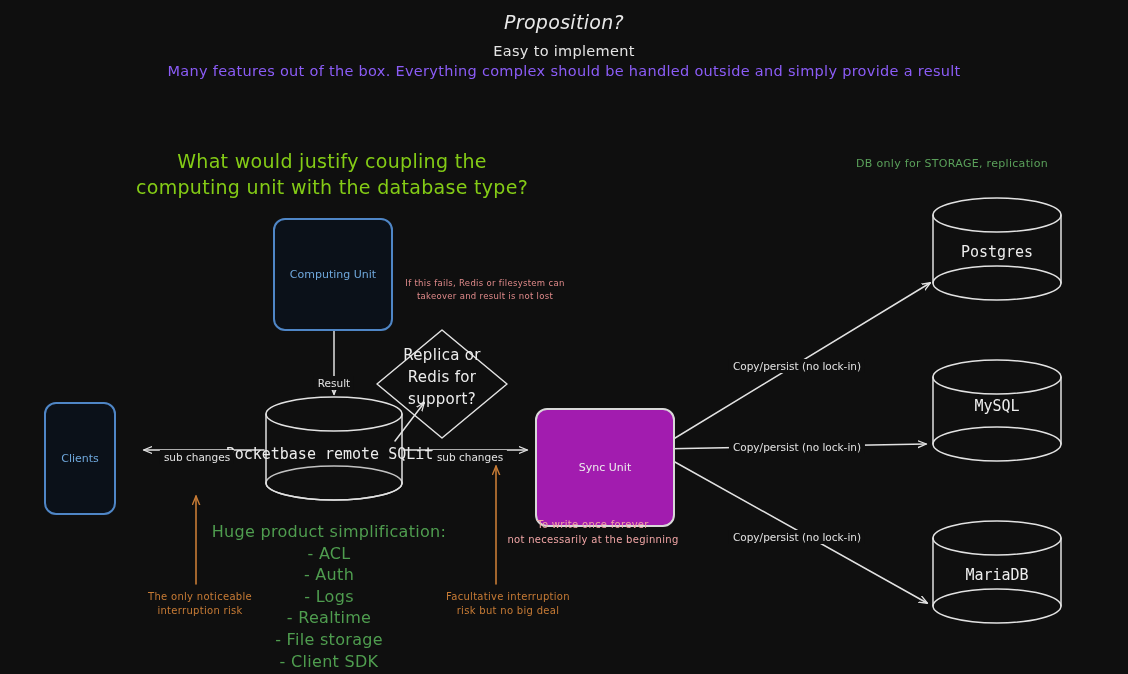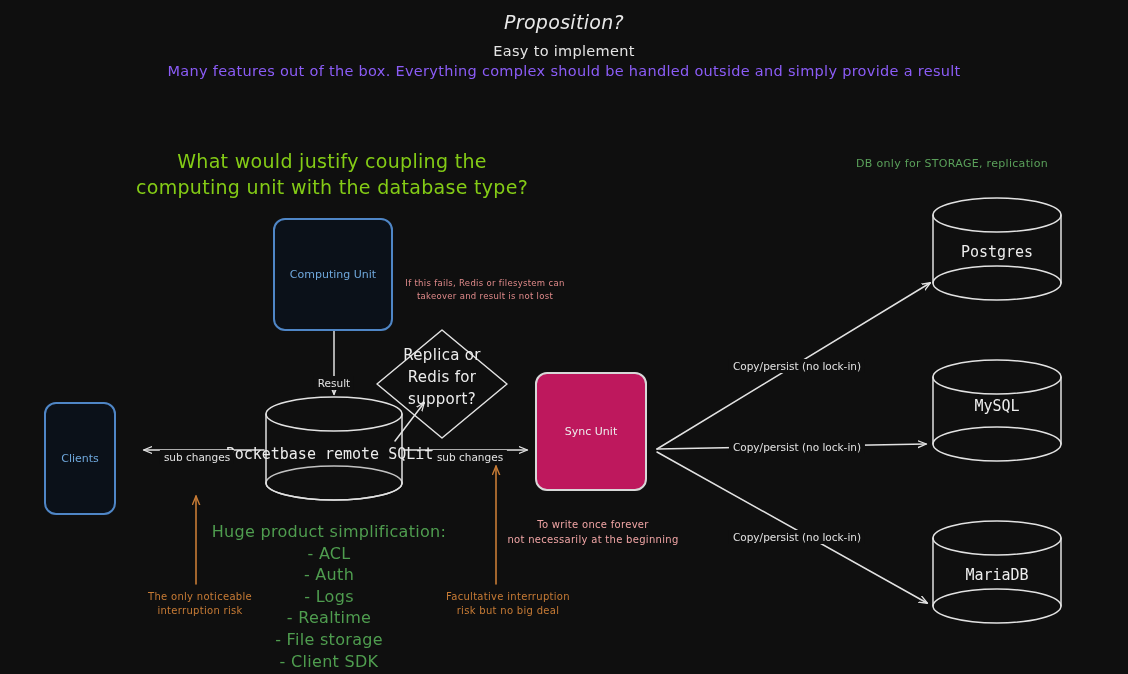--- a/index.html
+++ b/index.html
@@ -77,23 +77,23 @@
   #computing-unit .lbl { color: #6fa8dc; font-size: 11px; text-align: right; }
 
   #clients {
     left: 44px; top: 402px; width: 72px; height: 113px;
     border: 2px solid #4f86c6;
     background: #0b1119;
   }
   #clients .lbl { color: #6fa8dc; font-size: 11px; }
 
   #sync-unit {
-    left: 535px; top: 372px; width: 112px; height: 119px;
+    left: 535px; top: 408px; width: 140px; height: 119px;
     border: 2px solid #d8d8d8;
-    background: #be185d;
+    background: #a21caf;
   }
   #sync-unit .lbl { color: #ededed; font-size: 11px; }
   #diamond-label {
     position: absolute;
     left: 442px; top: 345px;
     width: 120px;
     font-size: 15px; color: #ededed;
     text-align: center;
     transform: translateX(-50%);
     line-height: 1.45;

